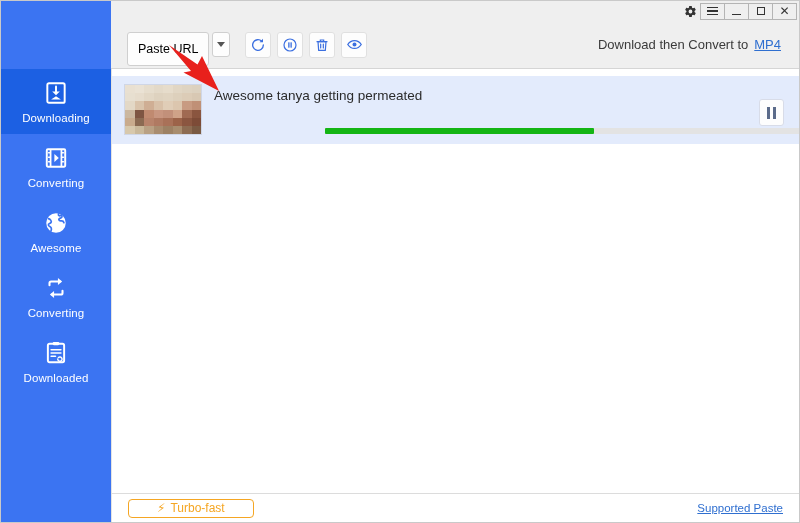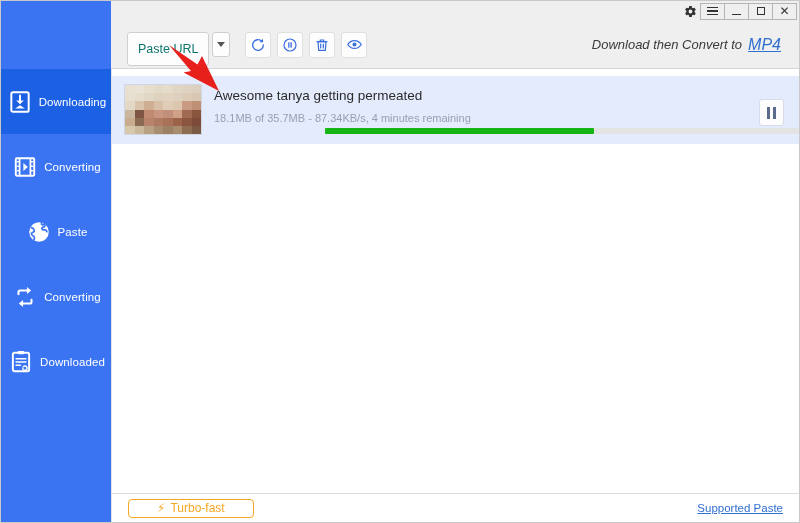--- a/index.html
+++ b/index.html
@@ -59,21 +59,21 @@
     border-bottom: 1px solid #d5d5d5;
     display: flex; align-items: center;
   }
   .paste-group {
     display: flex; align-items: stretch; margin-left: 16px; height: 25px;
   }
   .paste-btn {
     background: #fdfdfd;
     border: 1px solid #cfcfcf;
     border-radius: 3px;
-    color: #0f766e;
+    color: #000000;
     font-size: 12.5px;
     padding: 16px 10px;
     display: flex; align-items: center;
     cursor: pointer;
   }
   .paste-caret {
     width: 18px;
     background: #fdfdfd;
     border: 1px solid #cfcfcf;
     border-radius: 3px;
@@ -93,44 +93,44 @@
     background: #fdfdfd;
     border: 1px solid #e0e0e0;
     border-radius: 3px;
     display: flex; align-items: center; justify-content: center;
     cursor: pointer;
   }
   .tool-icon svg { display: block; }
   .header-right {
     margin-left: auto; margin-right: 18px;
     font-size: 13px; color: #3a3a3a;
-    display: flex; align-items: center; gap: 6px; font-style: italic;
+    display: flex; align-items: center; gap: 6px;
   }
   .fmt-link {
-    color: #2f6fd0; text-decoration: underline; cursor: pointer; font-size: 16px;
+    color: #2f6fd0; text-decoration: underline; cursor: pointer; font-size: 13px;
   }
 
   
   .red-arrow {
     position: absolute;
     left: 160px; top: 40px;
     width: 70px; height: 50px;
     pointer-events: none;
     z-index: 20;
   }
 
   
   .sidebar {
     position: absolute; top: 20px; left: 0;
     width: 110px; height: 502px;
     background: #3b74f2;
   }
   .nav-item {
     height: 65px;
-    display: flex; 
+    display: flex; flex-direction: column;
     align-items: center; justify-content: center;
     color: #ffffff; cursor: pointer;
     gap: 5px;
   }
   .nav-item.active { background: #1c60e3; }
   .nav-label { font-size: 11.5px; letter-spacing: .1px; }
   .nav-icon { width: 28px; height: 28px; display:flex; align-items:center; justify-content:center; }
   .nav-icon svg { display:block; }
 
   
@@ -336,21 +336,21 @@
     </div>
 
     <div class="nav-item">
       <span class="nav-icon">
         <svg width="26" height="26" viewBox="0 0 24 24" aria-hidden="true">
           <circle cx="12" cy="12" r="9" fill="#fff"></circle>
           <path d="M5 8c2 .6 3.2 2.4 2.4 3.6-.8 1.2-2.8.6-2.4 2.4.3 1.4 2.2 1.2 2.6 2.6.3 1 .1 2-.2 2.6
                    M14.5 3.6c-.9 1.2.4 2 1.5 1.6 1-.4 1.9.3 1.4 1.4-.5 1-2 .7-2.6 1.7-.6 1 .6 2 1.8 1.8 1.3-.2 2.4.5 2.7 1.6" fill="none" stroke="#3b74f2" stroke-width="1.6" stroke-linecap="round"></path>
         </svg>
       </span>
-      <span class="nav-label">Paste</span>
+      <span class="nav-label">Awesome</span>
     </div>
 
     <div class="nav-item">
       <span class="nav-icon">
         <svg width="26" height="26" viewBox="0 0 24 24" aria-hidden="true">
           <path d="M6 9.5V7.5a1.5 1.5 0 0 1 1.5-1.5H16" fill="none" stroke="#fff" stroke-width="1.9" stroke-linecap="round"></path>
           <path d="M13.8 2.8 17.6 6l-3.8 3.2z" fill="#fff"></path>
           <path d="M18 14.5v2a1.5 1.5 0 0 1-1.5 1.5H8" fill="none" stroke="#fff" stroke-width="1.9" stroke-linecap="round"></path>
           <path d="M10.2 21.2 6.4 18l3.8-3.2z" fill="#fff"></path>
         </svg>
@@ -421,21 +421,20 @@
             <span style="background:#a98d70"></span>
             <span style="background:#9d8164"></span>
             <span style="background:#a88d6f"></span>
             <span style="background:#8d6c52"></span>
             <span style="background:#7a5a43"></span>
         </div>
       </div>
 
       <div class="dl-info">
         <div class="dl-title">Awesome tanya getting permeated</div>
-        <div class="dl-status">18.1MB of 35.7MB - 87.34KB/s, 4 minutes remaining</div>
       </div>
 
       <div class="progress-wrap">
         <div class="progress-bar" style="width: 51%;"></div>
       </div>
 
       <div class="pause-btn">
         <i></i>
         <i></i>
       </div>

